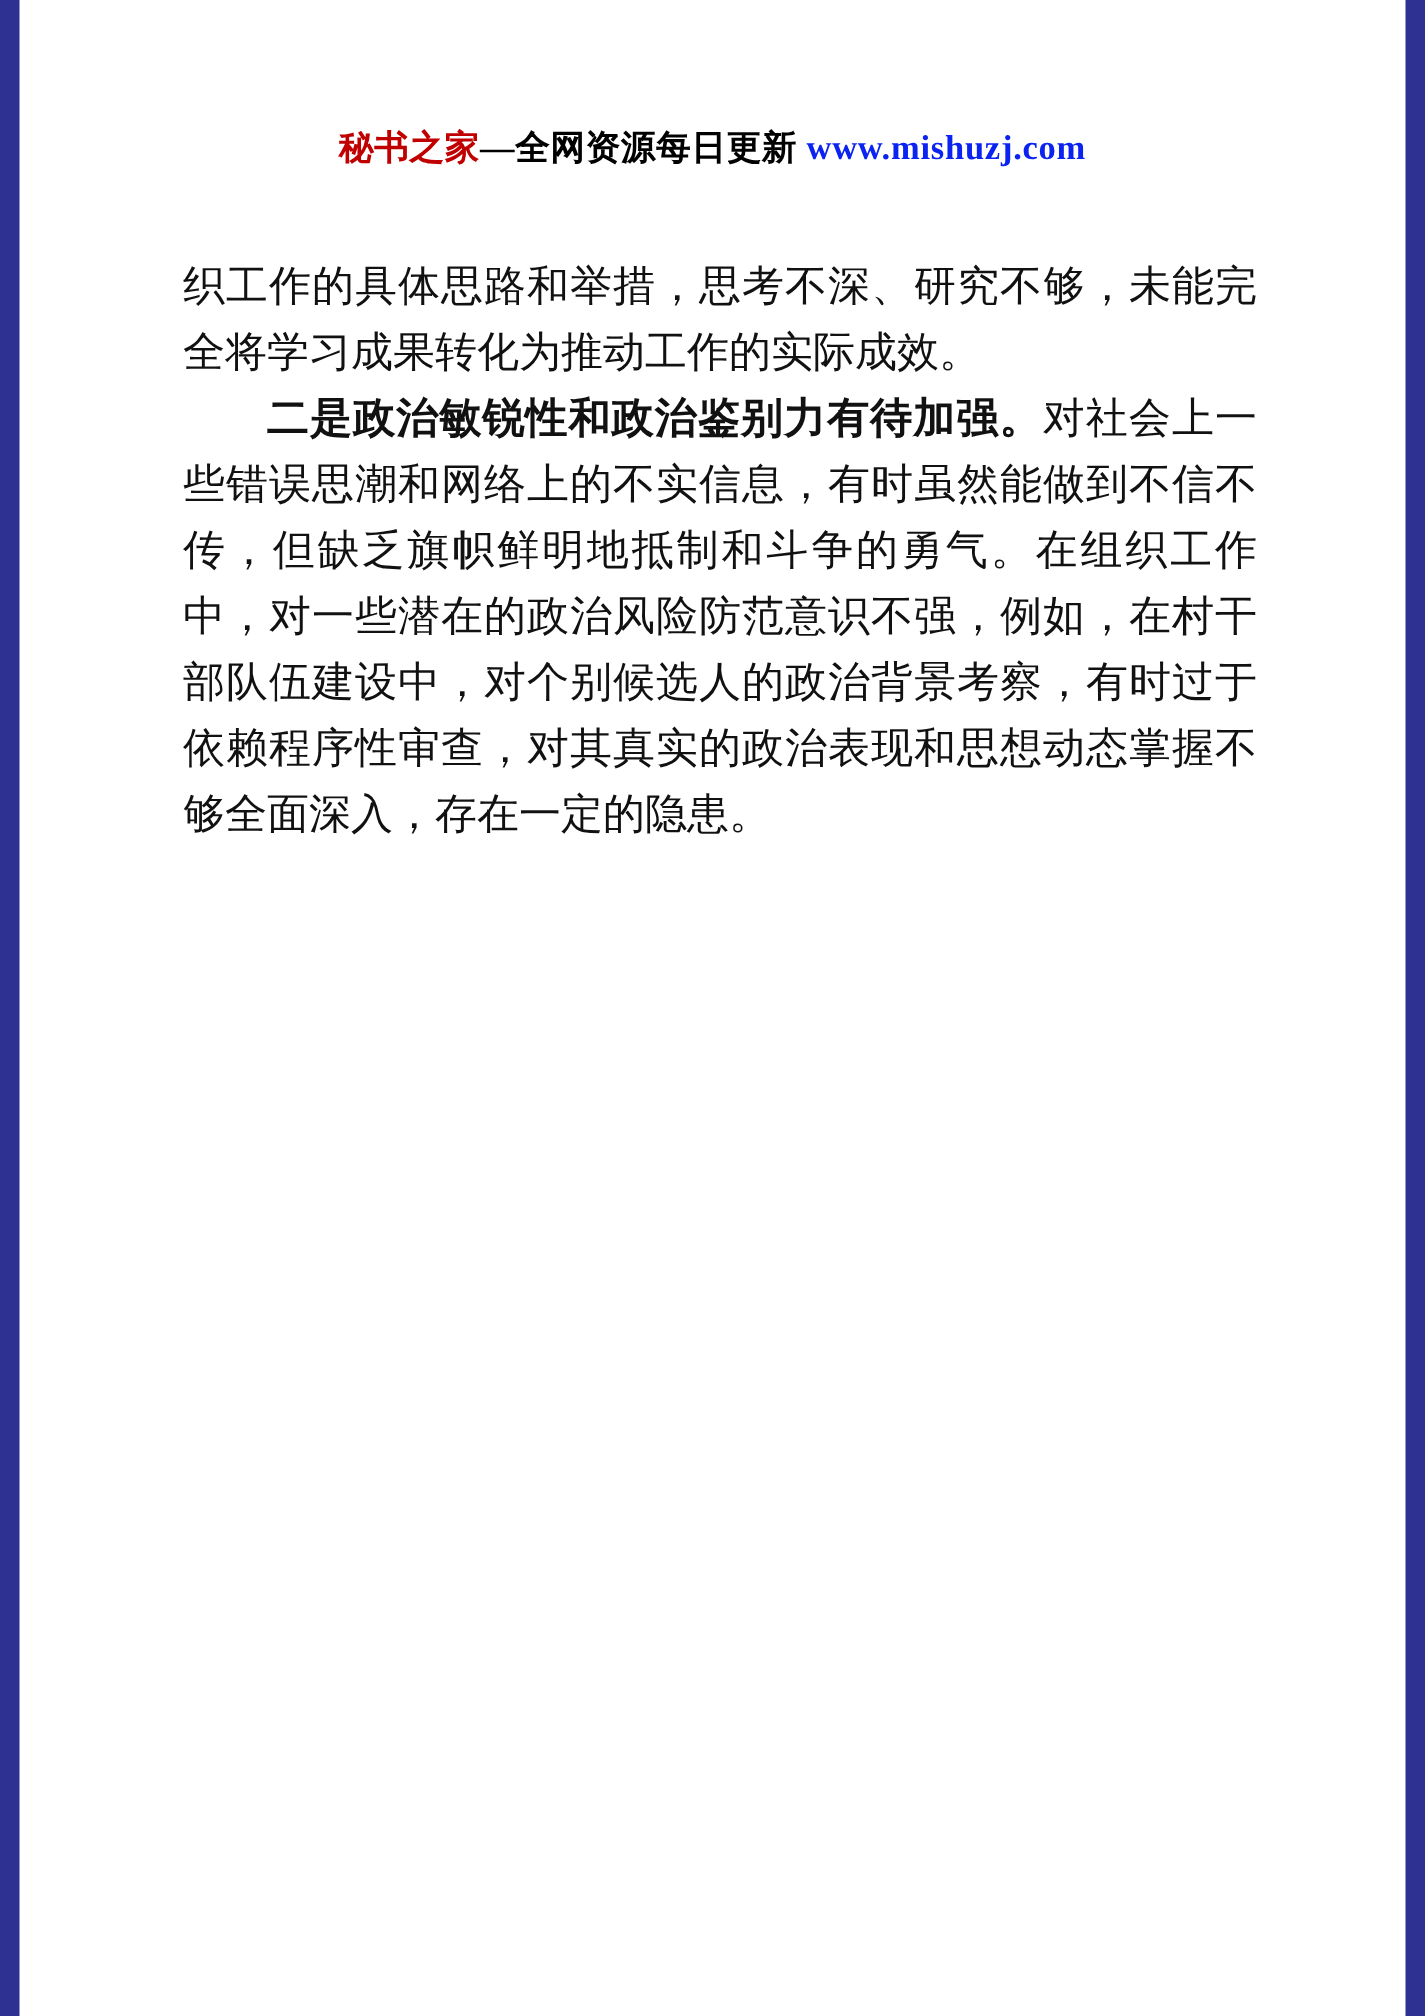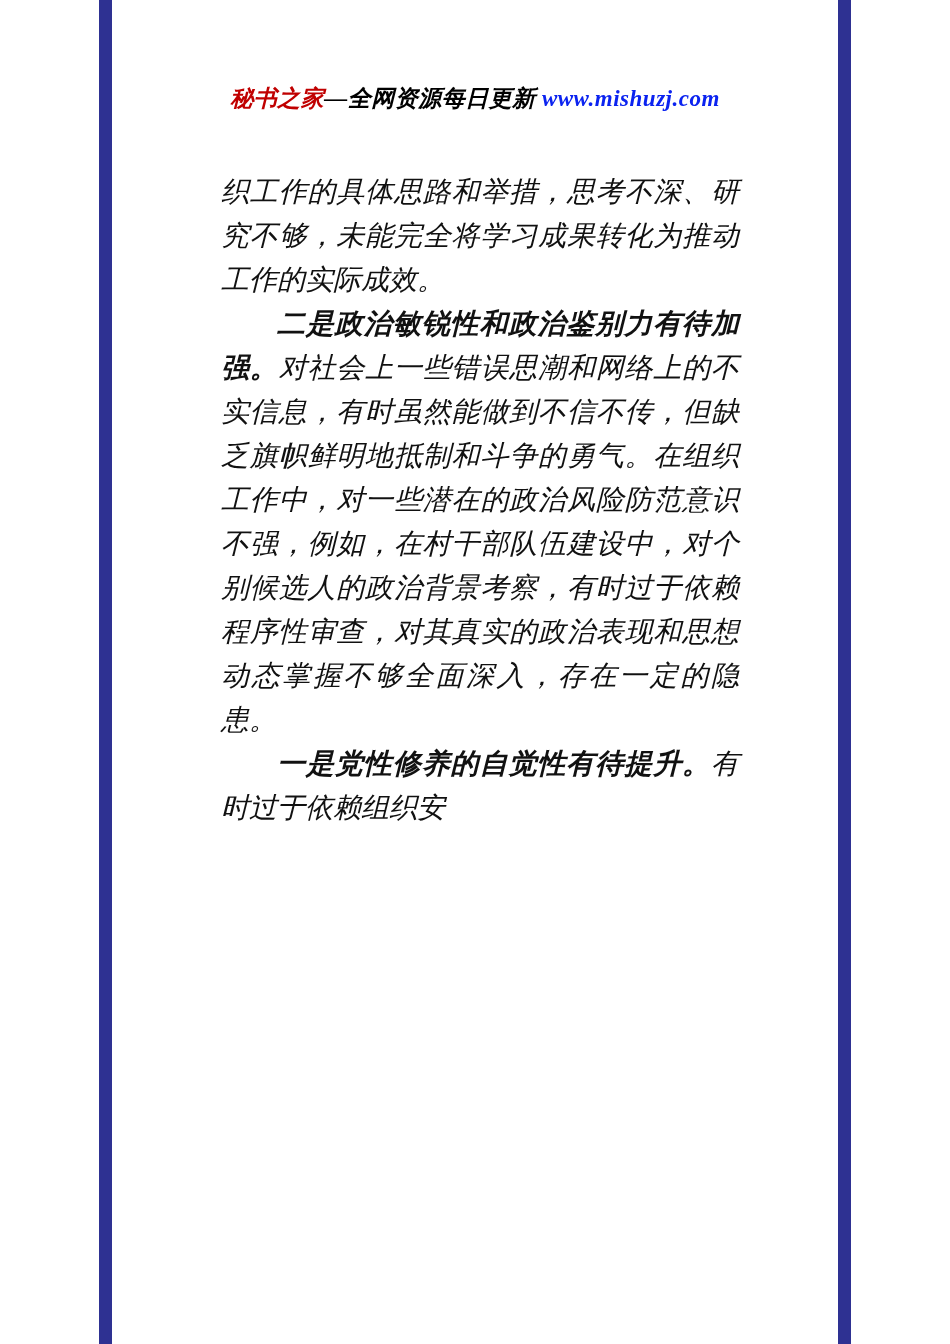--- a/index.html
+++ b/index.html
@@ -8,26 +8,25 @@
     --color-side-bar: #2e3192;
     --color-text: #111111;
   }
   * { margin: 0; padding: 0; box-sizing: border-box; }
   html, body { background: #ffffff; }
   body {
     font-family: "Liberation Serif", "DejaVu Serif", serif;
   }
   .page {
     position: relative;
-    width: 752px;
+    width: 950px;
     height: 1344px;
     margin: 0 auto;
     background: #ffffff;
     overflow: hidden;
-    font-style: italic;
   }
   .side-bar {
     position: absolute;
     top: 0;
     bottom: 0;
     width: 13px;
     background: var(--color-side-bar);
   }
   .side-bar.left  { left: 0; }
   .side-bar.right { right: 0; }
@@ -69,15 +68,14 @@
   <div class="side-bar left"></div>
   <div class="side-bar right"></div>
 
   <div class="page-header">
     <span class="site">秘书之家</span><span class="tagline">—全网资源每日更新 </span><span class="url">www.mishuzj.com</span>
   </div>
 
   <div class="doc-body">
       <p class="para"><span class="run">织工作的具体思路和举措，思考不深、研究不够，未能完全将学习成果转化为推动工作的实际成效。</span></p>
       <p class="para indent"><span class="run bold">二是政治敏锐性和政治鉴别力有待加强。</span><span class="run">对社会上一些错误思潮和网络上的不实信息，有时虽然能做到不信不传，但缺乏旗帜鲜明地抵制和斗争的勇气。在组织工作中，对一些潜在的政治风险防范意识不强，例如，在村干部队伍建设中，对个别候选人的政治背景考察，有时过于依赖程序性审查，对其真实的政治表现和思想动态掌握不够全面深入，存在一定的隐患。</span></p>
-      <p class="para indent"><span class="run bold">一是党性修养的自觉性有待提升。</span><span class="run">有时过于依赖组织安</span></p>
     </div>
 </div>
 
 </body></html>

